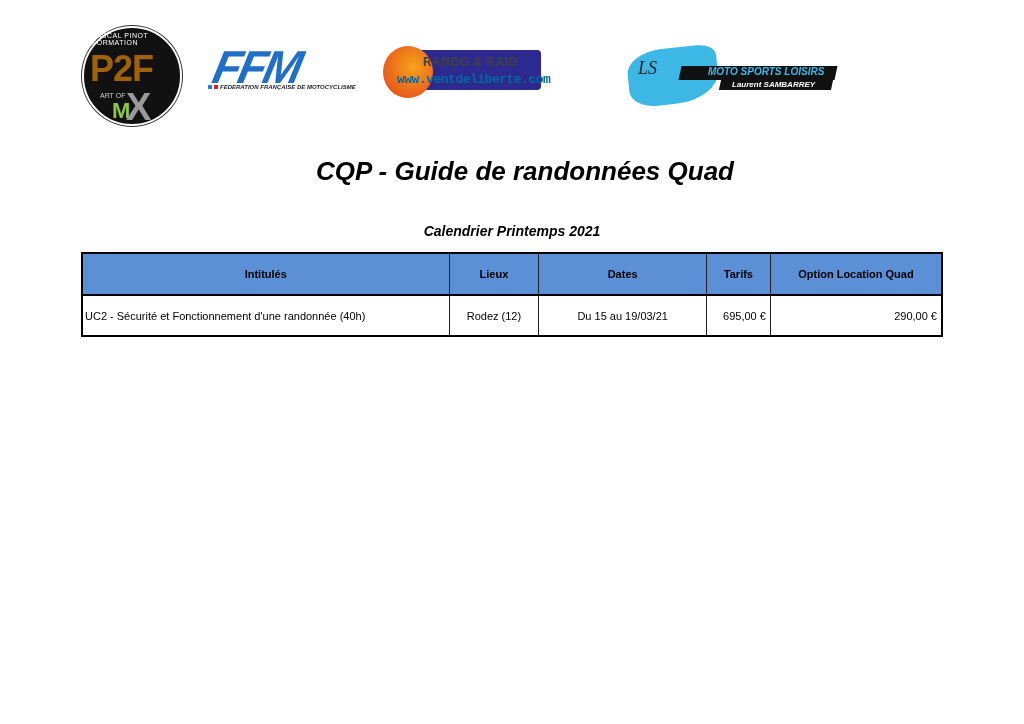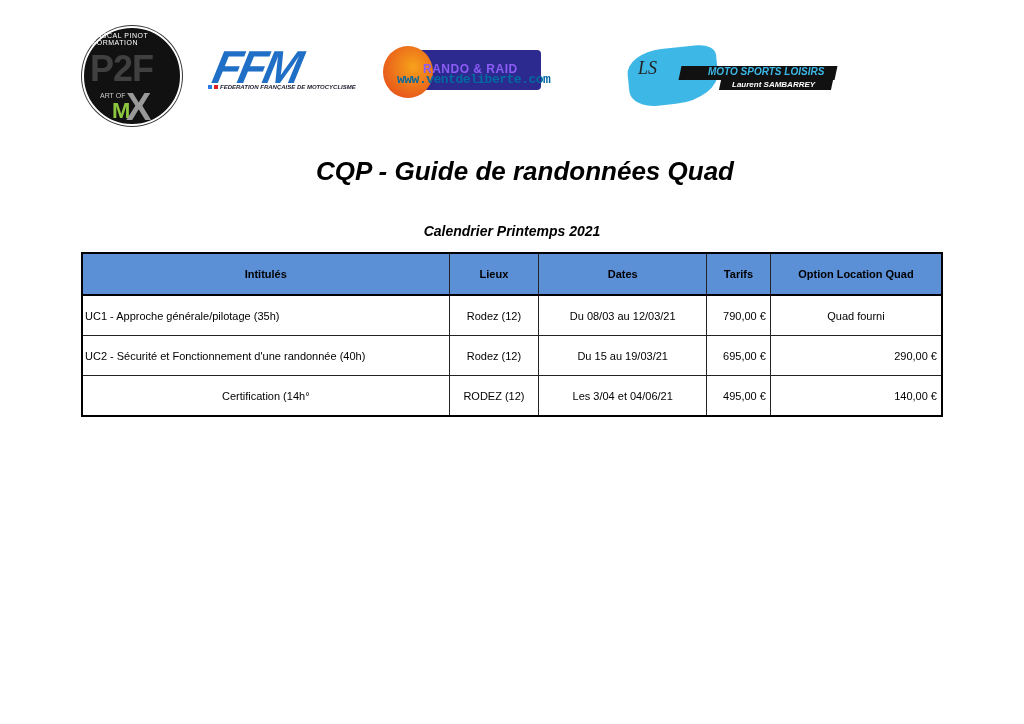--- a/index.html
+++ b/index.html
@@ -3,34 +3,34 @@
 <meta charset="utf-8">
 <style>
   html, body { margin:0; padding:0; background:#fff; }
   body { width:1024px; height:724px; position:relative; overflow:hidden; font-family:"Liberation Sans", sans-serif; color:#000; }
 
   
   .logo { position:absolute; }
   .p2f { left:82px; top:26px; width:100px; height:100px; }
   .p2f .circle { position:absolute; left:0; top:0; width:96px; height:96px; border-radius:50%; background:#111; border:2px solid #fff; box-shadow:0 0 0 1px #333; }
   .p2f .arc { position:absolute; left:10px; top:6px; font-size:7px; color:#fff; letter-spacing:0.5px; }
-  .p2f .big { position:absolute; left:8px; top:22px; font:bold 36px "Liberation Sans", sans-serif; color:#404040; letter-spacing:-1px; }
+  .p2f .big { position:absolute; left:8px; top:22px; font:bold 36px "Liberation Sans", sans-serif; color:#a16207; letter-spacing:-1px; }
   .p2f .artof { position:absolute; left:18px; top:66px; font-size:7px; color:#ccc; }
   .p2f .mx { position:absolute; left:44px; top:60px; font:bold 38px "Liberation Sans", sans-serif; color:#999; }
   .p2f .mx-n { position:absolute; left:30px; top:72px; font:bold 22px "Liberation Sans", sans-serif; color:#8dc63f; }
 
   .ffm { left:208px; top:44px; width:152px; height:52px; }
   .ffm .word { position:absolute; left:6px; top:-4px; font:italic bold 46px "Liberation Sans", sans-serif; color:#1f6fc7; letter-spacing:-3px; transform:skewX(-12deg); }
   .ffm .sub { position:absolute; left:0; top:40px; font:italic bold 6px "Liberation Sans", sans-serif; color:#223; white-space:nowrap; }
   .ffm .sq { display:inline-block; width:4px; height:4px; margin-right:2px; vertical-align:middle; }
 
   .rando { left:383px; top:46px; width:160px; height:52px; }
   .rando .bg { position:absolute; left:20px; top:4px; width:138px; height:40px; background:#2c2a8e; border-radius:4px; }
   .rando .sun { position:absolute; left:0; top:0; width:50px; height:52px; border-radius:50%; background:radial-gradient(circle at 60% 40%, #f7a21b, #e2401a); }
-  .rando .t1 { position:absolute; left:40px; top:16px; font:bold 12px "Liberation Sans", sans-serif; color:#8b5cf6; letter-spacing:0.5px; }
+  .rando .t1 { position:absolute; left:40px; top:9px; font:bold 12px "Liberation Sans", sans-serif; color:#404040; letter-spacing:0.5px; }
   .rando .t2 { position:absolute; left:14px; top:26px; font:bold 13px "Liberation Mono", monospace; color:#0369a1; letter-spacing:-0.5px; }
 
   .msl { left:628px; top:48px; width:210px; height:56px; }
   .msl .splash { position:absolute; left:0; top:0; width:90px; height:56px; background:#3db8e6; border-radius:40% 20% 50% 30%; transform:rotate(-6deg); }
   .msl .bar { position:absolute; left:52px; top:18px; width:156px; height:14px; background:#111; transform:skewX(-12deg); }
   .msl .bar2 { position:absolute; left:92px; top:32px; width:112px; height:10px; background:#111; transform:skewX(-12deg); }
   .msl .t1 { position:absolute; left:60px; top:18px; font:italic bold 10px "Liberation Sans", sans-serif; color:#3db8e6; white-space:nowrap;margin-left:20px; }
   .msl .t2 { position:absolute; left:104px; top:32px; font:italic bold 8px "Liberation Sans", sans-serif; color:#fff; white-space:nowrap; }
   .msl .script { position:absolute; left:10px; top:10px; font:italic 18px "Liberation Serif", serif; color:#222; }
 
@@ -98,34 +98,20 @@
     <tr>
       <th>Intitulés</th>
       <th>Lieux</th>
       <th>Dates</th>
       <th>Tarifs</th>
       <th>Option Location Quad</th>
     </tr>
   </thead>
   <tbody>
     <tr>
-      <td class="l">UC1 - Approche générale/pilotage (35h)</td>
-      <td class="c">Rodez (12)</td>
-      <td class="c">Du 08/03 au 12/03/21</td>
-      <td class="r">790,00 €</td>
-      <td class="c">Quad fourni</td>
-    </tr>
-    <tr>
       <td class="l">UC2 - Sécurité et Fonctionnement d'une randonnée (40h)</td>
       <td class="c">Rodez (12)</td>
       <td class="c">Du 15 au 19/03/21</td>
       <td class="r">695,00 €</td>
       <td class="r">290,00 €</td>
     </tr>
-    <tr>
-      <td class="c">Certification (14h°</td>
-      <td class="c">RODEZ (12)</td>
-      <td class="c">Les 3/04 et 04/06/21</td>
-      <td class="r">495,00 €</td>
-      <td class="r">140,00 €</td>
-    </tr>
   </tbody>
 </table>
 
 </body></html>

